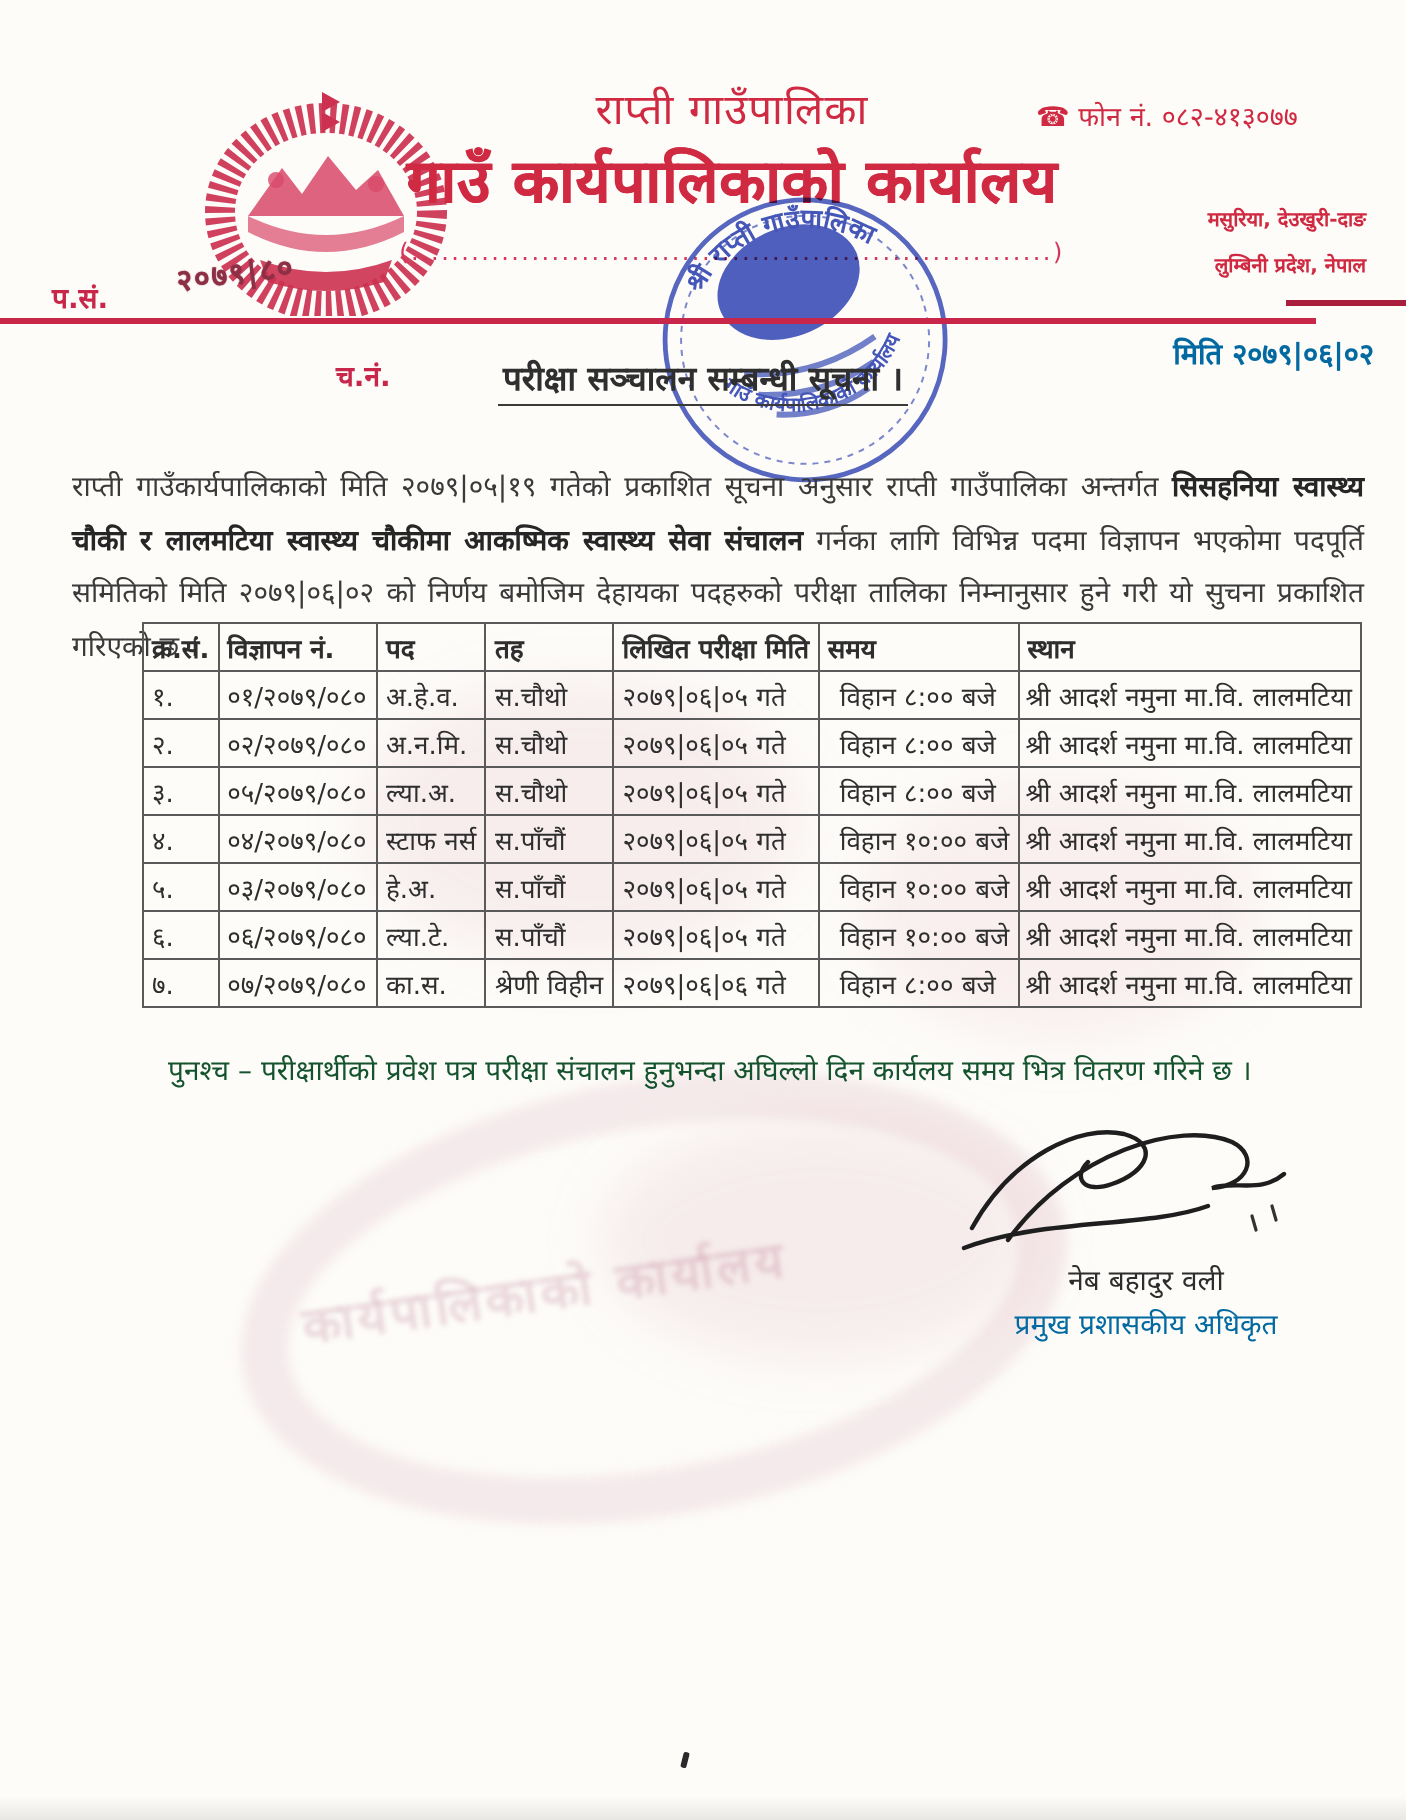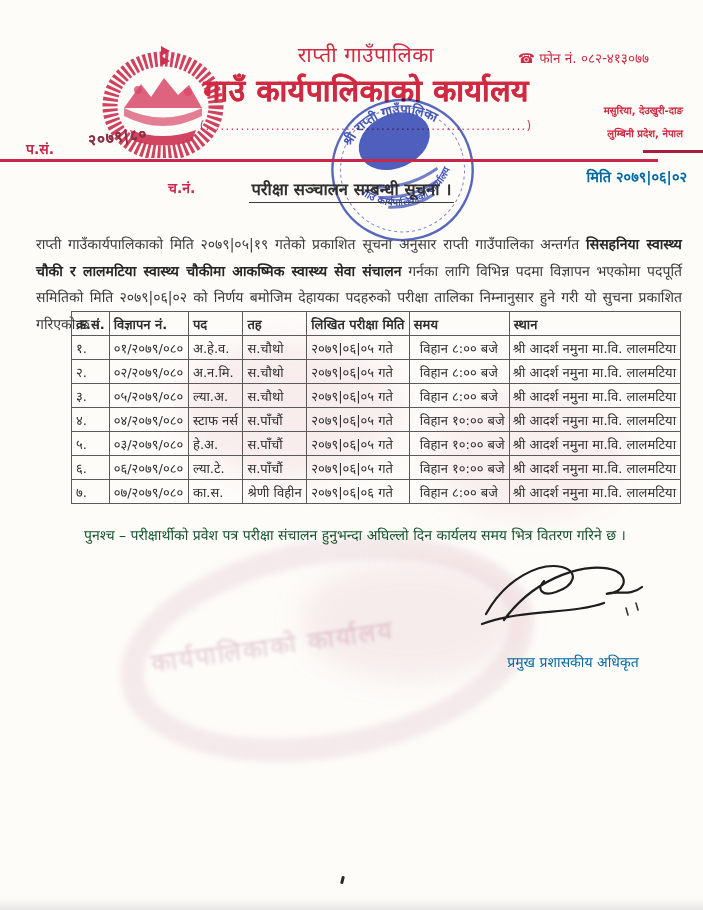--- a/index.html
+++ b/index.html
@@ -233,16 +233,17 @@
   </table>
 
   <div class="note">पुनश्च – परीक्षार्थीको प्रवेश पत्र  परीक्षा संचालन  हुनुभन्दा अघिल्लो  दिन  कार्यलय समय  भित्र वितरण  गरिने छ ।</div>
 
   <svg class="sig" viewBox="0 0 172 78">
     <path d="M8,58 C28,22 62,6 84,11 C102,16 96,30 78,36 C64,41 58,33 66,25
              M26,64 C58,20 112,4 138,15 C152,22 146,37 128,38 C140,34 152,41 164,31
              M4,68 C44,53 96,58 126,47" stroke="#1e1e1e" stroke-width="2.2" fill="none" stroke-linecap="round"></path>
     <path d="M148,52 l2,7 M158,47 l2,7" stroke="#333" stroke-width="1.6" stroke-linecap="round"></path>
   </svg>
+  <div class="sig-name">नेब बहादुर वली</div>
   <div class="sig-title">प्रमुख प्रशासकीय अधिकृत</div>
 
   <div class="speck"></div>
 </div>
 
 </body></html>

